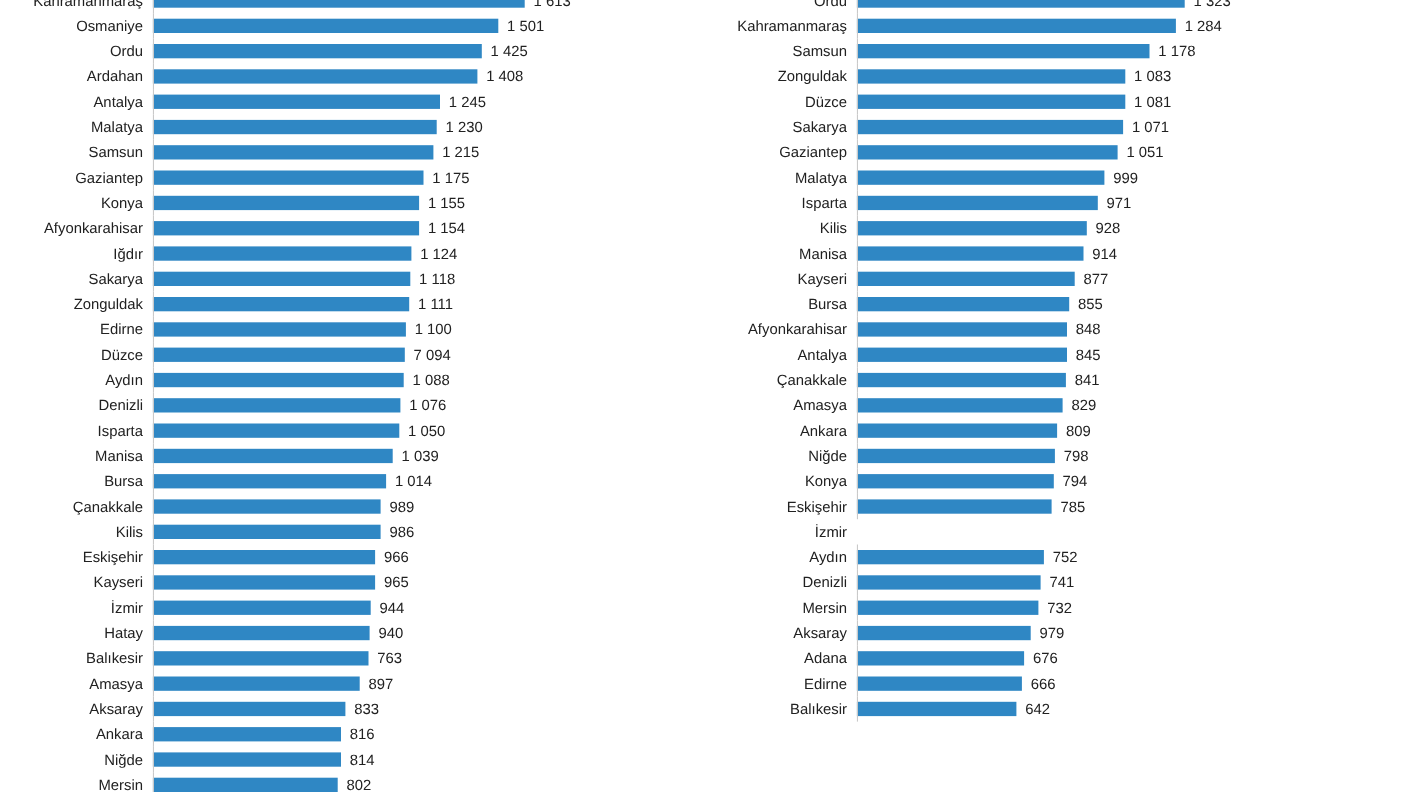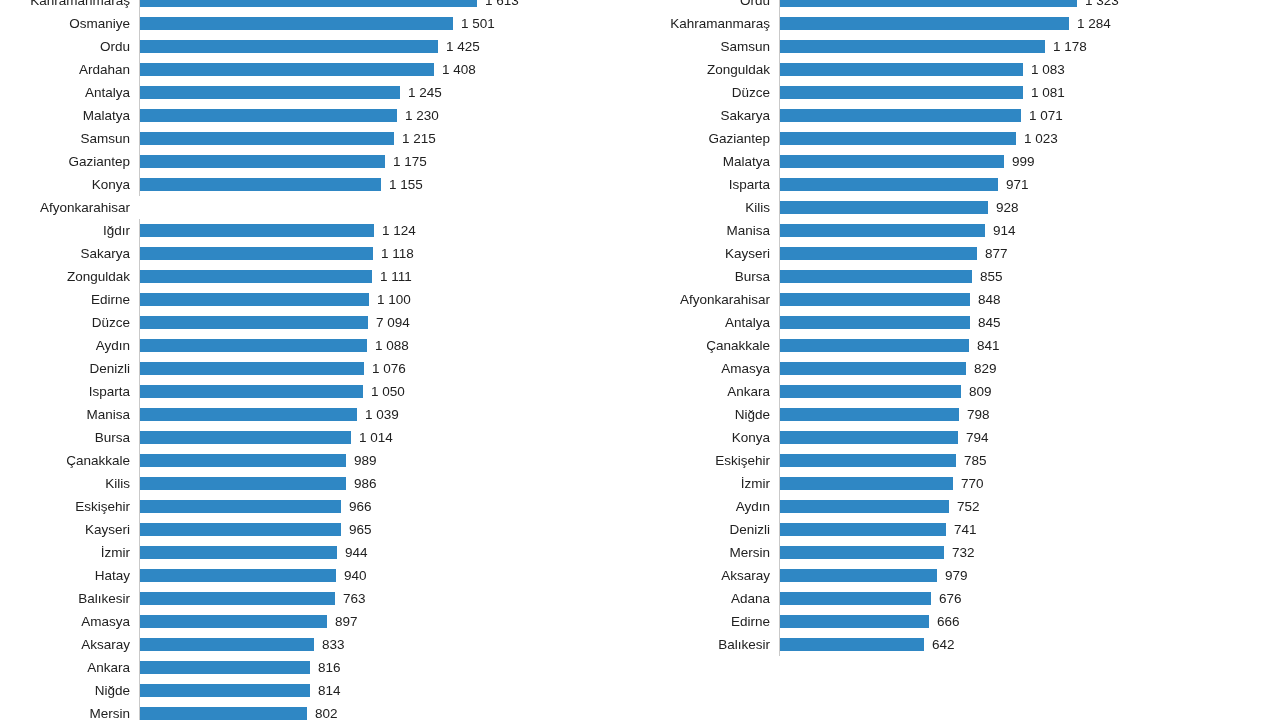--- a/index.html
+++ b/index.html
@@ -152,20 +152,25 @@
         <div class="row">
           <div class="cat-label">Konya</div>
           <div class="bar-zone">
             <div class="axis-line"></div>
             <div class="bar" style="background: rgb(47, 135, 196); width: 242px;"></div>
             <div class="val-label">1 155</div>
           </div>
         </div>
         <div class="row">
           <div class="cat-label">Afyonkarahisar</div>
+          <div class="bar-zone">
+            <div class="axis-line"></div>
+            <div class="bar" style="background: rgb(47, 135, 196); width: 242px;"></div>
+            <div class="val-label">1 154</div>
+          </div>
         </div>
         <div class="row">
           <div class="cat-label">Iğdır</div>
           <div class="bar-zone">
             <div class="axis-line"></div>
             <div class="bar" style="background: rgb(47, 135, 196); width: 235px;"></div>
             <div class="val-label">1 124</div>
           </div>
         </div>
         <div class="row">
@@ -387,21 +392,21 @@
             <div class="axis-line"></div>
             <div class="bar" style="background: rgb(47, 135, 196); width: 242px;"></div>
             <div class="val-label">1 071</div>
           </div>
         </div>
         <div class="row">
           <div class="cat-label">Gaziantep</div>
           <div class="bar-zone">
             <div class="axis-line"></div>
             <div class="bar" style="background: rgb(47, 135, 196); width: 237px;"></div>
-            <div class="val-label">1 023</div>
+            <div class="val-label">1 051</div>
           </div>
         </div>
         <div class="row">
           <div class="cat-label">Malatya</div>
           <div class="bar-zone">
             <div class="axis-line"></div>
             <div class="bar" style="background: rgb(47, 135, 196); width: 225px;"></div>
             <div class="val-label">999</div>
           </div>
         </div>
@@ -504,25 +509,20 @@
         <div class="row">
           <div class="cat-label">Eskişehir</div>
           <div class="bar-zone">
             <div class="axis-line"></div>
             <div class="bar" style="background: rgb(47, 135, 196); width: 177px;"></div>
             <div class="val-label">785</div>
           </div>
         </div>
         <div class="row">
           <div class="cat-label">İzmir</div>
-          <div class="bar-zone">
-            <div class="axis-line"></div>
-            <div class="bar" style="background: rgb(47, 135, 196); width: 174px;"></div>
-            <div class="val-label">770</div>
-          </div>
         </div>
         <div class="row">
           <div class="cat-label">Aydın</div>
           <div class="bar-zone">
             <div class="axis-line"></div>
             <div class="bar" style="background: rgb(47, 135, 196); width: 170px;"></div>
             <div class="val-label">752</div>
           </div>
         </div>
         <div class="row">

